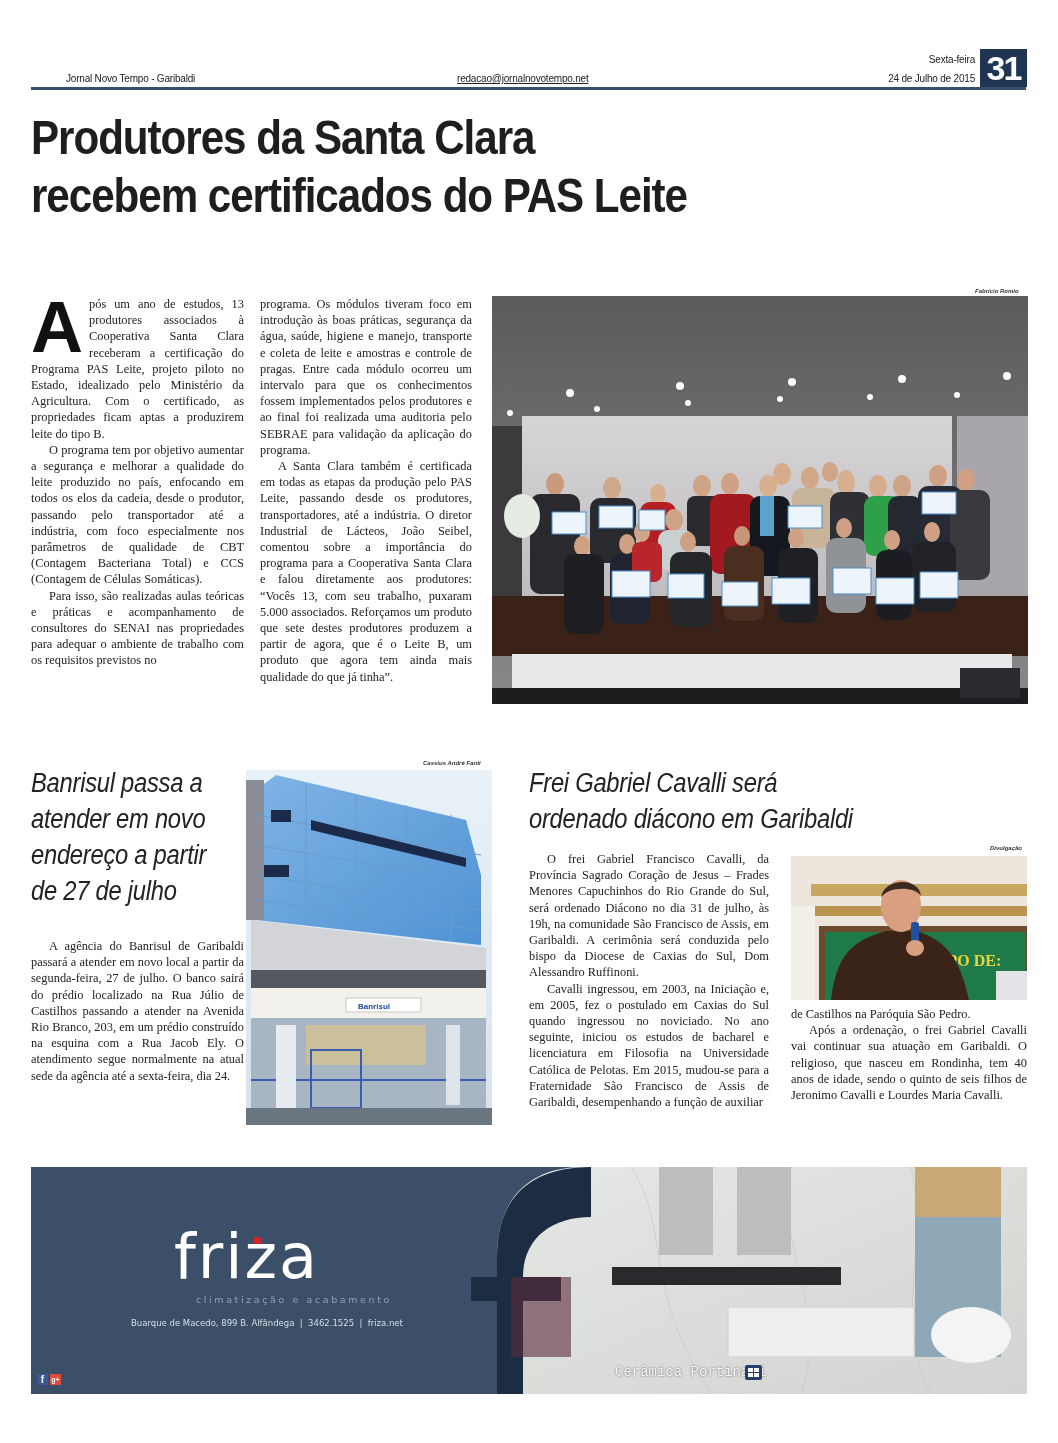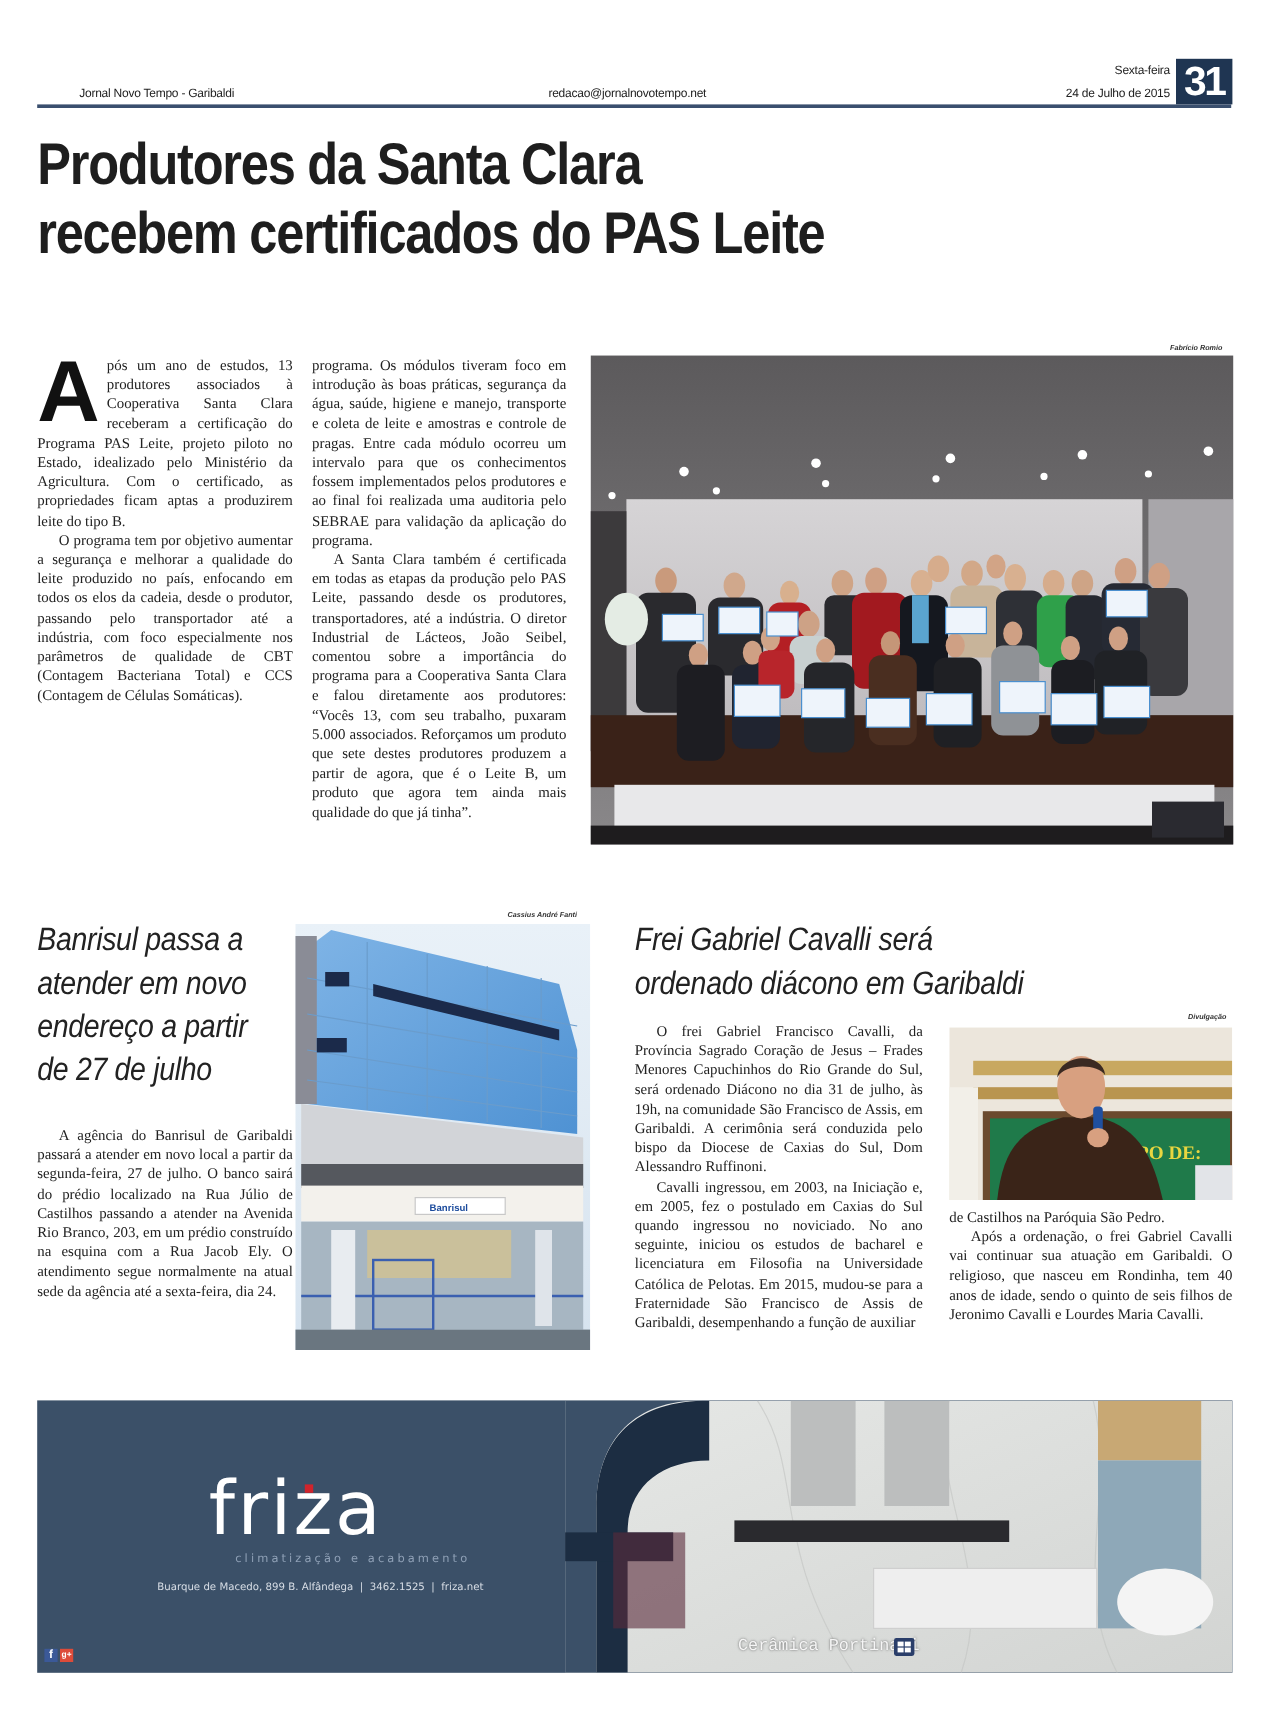--- a/index.html
+++ b/index.html
@@ -2,21 +2,21 @@
 <html><head>
 <meta charset="utf-8">
 <style>
   html, body { margin:0; padding:0; background:#ffffff; }
   body { width:1058px; height:1443px; position:relative; overflow:hidden; font-family:"Liberation Serif", serif; color:#1a1a1a; }
   .abs { position:absolute; }
 
   
   .hdr-left, .hdr-center, .hdr-right { font-family:"Liberation Sans", sans-serif; font-size:10px; color:#222; letter-spacing:-0.2px; }
   .hdr-left { left:31px; top:73px;margin-left:35px; }
-  .hdr-center { left:457px; top:73px; }
+  .hdr-center { left:457px; top:73px;text-decoration:underline; }
   .hdr-day { right:83px; top:54px; text-align:right; }
   .hdr-date { right:83px; top:73px; text-align:right; }
   .page-num { left:980px; top:49px; width:47px; height:38px; background:#1f3552; color:#fff; font-family:"Liberation Sans", sans-serif; font-weight:bold; font-size:34px; line-height:38px; text-align:center; letter-spacing:-2px; }
   .hdr-rule { left:31px; top:87px; width:995px; height:3px; background:#3a4f6e; }
 
   
   .headline { left:31px; top:108px; width:900px; font-family:"Liberation Sans", sans-serif; font-weight:bold; font-size:49px; line-height:58px; letter-spacing:-1.2px; color:#1e1e1e; transform:scaleX(0.86); transform-origin:left top; white-space:nowrap; }
 
   
   .col { font-size:12.4px; line-height:16.2px; text-align:justify; color:#222; }
@@ -52,20 +52,21 @@
 <div class="abs hdr-rule"></div>
 
 <div class="abs headline">
   <div>Produtores da Santa Clara</div>
   <div>recebem certificados do PAS Leite</div>
 </div>
 
 <div class="abs col c1">
   <p class="first"><span class="dropcap">A</span><span>pós um ano de estudos, 13 produtores associados à Cooperativa Santa Clara receberam a certificação do Programa PAS Leite, projeto piloto no Estado, idealizado pelo Ministério da Agricultura. Com o certificado, as propriedades ficam aptas a produzirem leite do tipo B.</span></p>
   <p>O programa tem por objetivo aumentar a segurança e melhorar a qualidade do leite produzido no país, enfocando em todos os elos da cadeia, desde o produtor, passando pelo transportador até a indústria, com foco especialmente nos parâmetros de qualidade de CBT (Contagem Bacteriana Total) e CCS (Contagem de Células Somáticas).</p>
+  <p>Para isso, são realizadas aulas teóricas e práticas e acompanhamento de consultores do SENAI nas propriedades para adequar o ambiente de trabalho com os requisitos previstos no</p>
 </div>
 
 <div class="abs col c2">
   <p class="first">programa. Os módulos tiveram foco em introdução às boas práticas, segurança da água, saúde, higiene e manejo, transporte e coleta de leite e amostras e controle de pragas. Entre cada módulo ocorreu um intervalo para que os conhecimentos fossem implementados pelos produtores e ao final foi realizada uma auditoria pelo SEBRAE para validação da aplicação do programa.</p>
   <p>A Santa Clara também é certificada em todas as etapas da produção pelo PAS Leite, passando desde os produtores, transportadores, até a indústria. O diretor Industrial de Lácteos, João Seibel, comentou sobre a importância do programa para a Cooperativa Santa Clara e falou diretamente aos produtores: “Vocês 13, com seu trabalho, puxaram 5.000 associados. Reforçamos um produto que sete destes produtores produzem a partir de agora, que é o Leite B, um produto que agora tem ainda mais qualidade do que já tinha”.</p>
 </div>
 
 <div class="abs credit" style="left:975px; top:288px;">Fabrício Romio</div>
 <div class="abs photo" style="left:492px; top:296px; width:536px; height:408px;">
   <svg width="536" height="408" viewBox="0 0 536 408">

